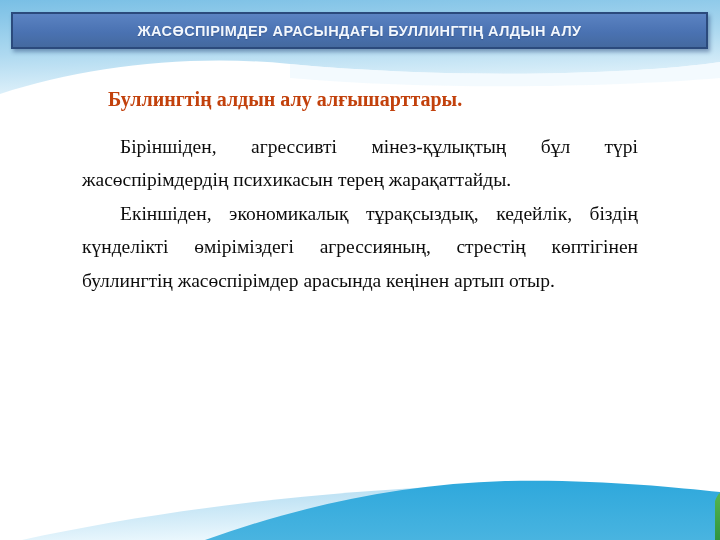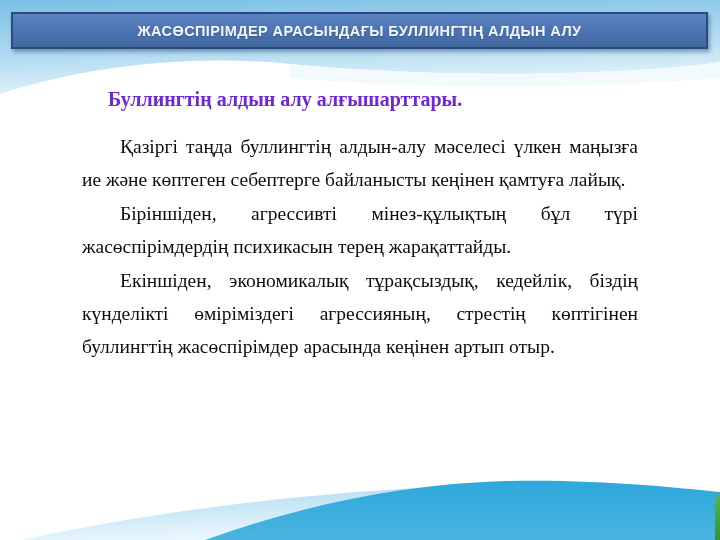--- a/index.html
+++ b/index.html
@@ -49,21 +49,21 @@
     width: 556px;
     z-index: 1;
     color: #0c0c0c;
   }
   .content h2 {
     font-size: 20px;
     font-weight: bold;
     line-height: 33px;
     margin: 0 0 14px 0;
     text-indent: 26px;
-    color: #6d28d9;
+    color: #c2410c;
   }
   .content p {
     font-size: 19.5px;
     line-height: 33.4px;
     margin: 0;
     text-indent: 38px;
     text-align: justify;
     text-justify: inter-word;
   }
 </style>
@@ -102,18 +102,17 @@
 
     <path d="M715,540 L715,501 C716.5,497 718,494.5 720,493 L720,540 Z" fill="url(#greenGrad)"></path>
   </svg>
 
   <div class="title-banner">
     <span>ЖАСӨСПІРІМДЕР АРАСЫНДАҒЫ БУЛЛИНГТІҢ АЛДЫН АЛУ</span>
   </div>
 
   <div class="content">
     <h2>Буллингтің алдын алу алғышарттары.</h2>
-    <p>Қазіргі таңда буллингтің алдын-алу мәселесі үлкен маңызға ие және көптеген себептерге байланысты кеңінен қамтуға лайық.</p>
     <p>Біріншіден, агрессивті мінез-құлықтың бұл түрі жасөспірімдердің психикасын терең жарақаттайды.</p>
     <p>Екіншіден, экономикалық тұрақсыздық, кедейлік, біздің күнделікті өміріміздегі агрессияның, стрестің көптігінен буллингтің жасөспірімдер арасында кеңінен артып отыр.</p>
   </div>
 
 </div>
 
 </body></html>

